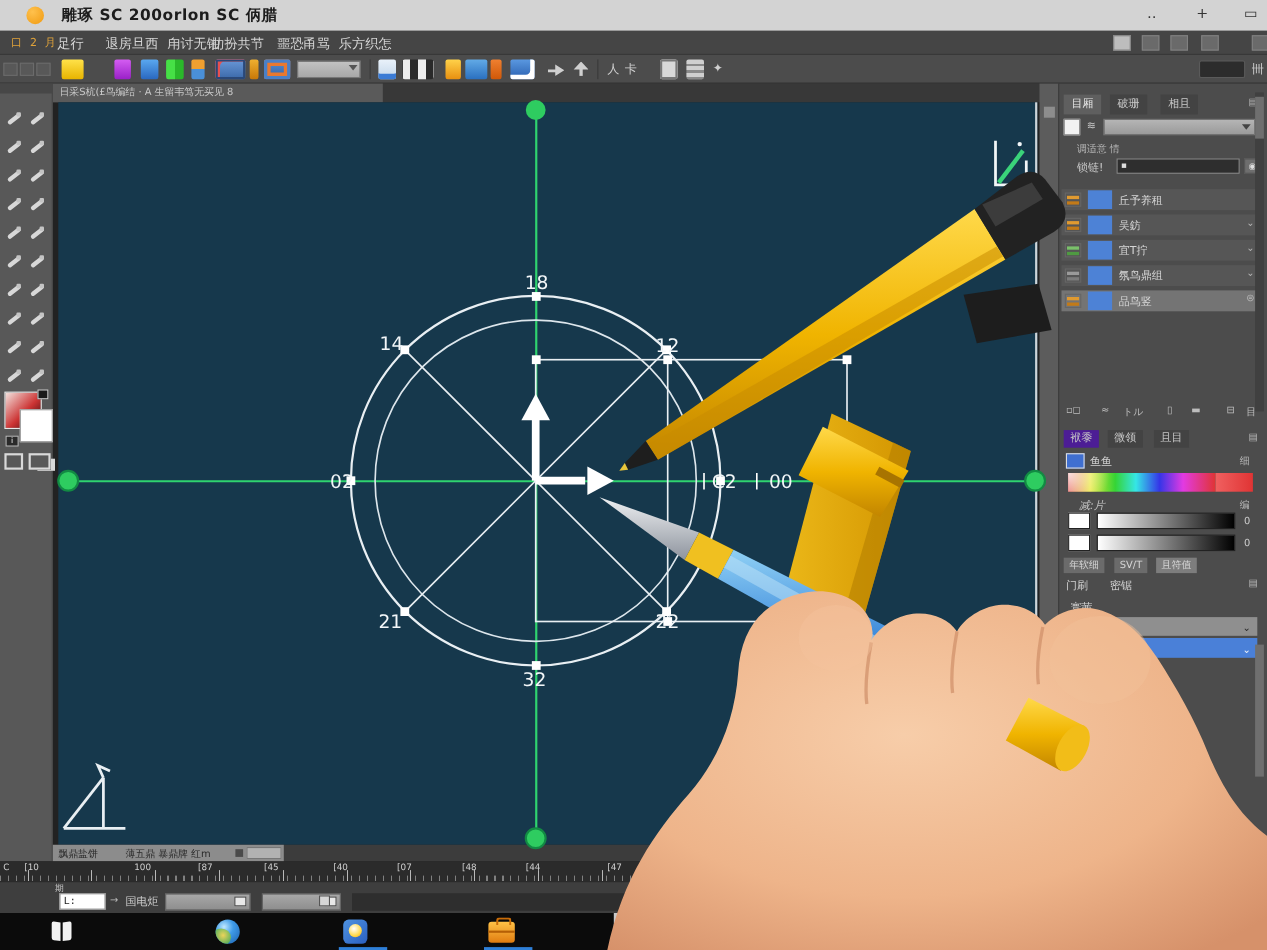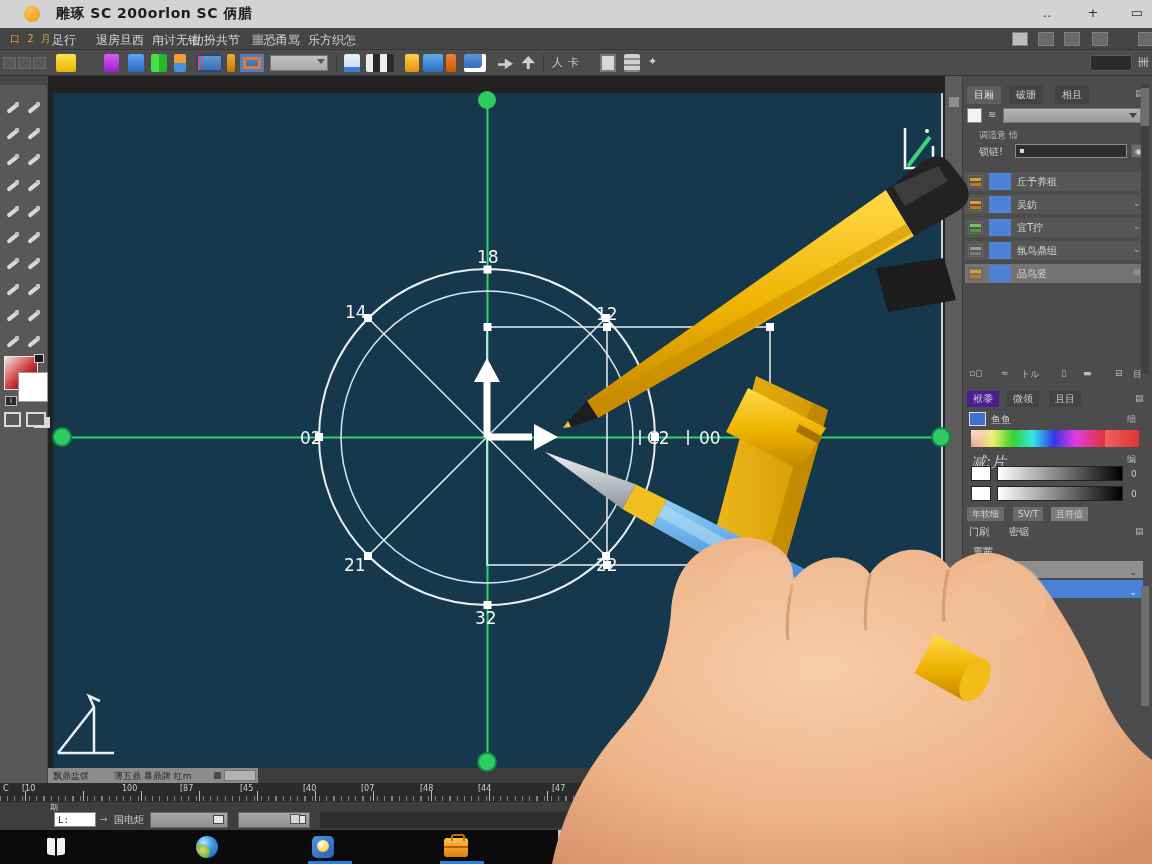--- a/index.html
+++ b/index.html
@@ -80,21 +80,21 @@
   .ctab { top:315px; height:16px; font-size:10px; line-height:16px; padding:0 6px; background:#434343; color:#c6c6c6; }
   .ctab.active { background:#4c1d95; }
   .sw-blue { left:6px; top:336px; width:17px; height:14px; background:#3f6fd0; border:1px solid #ddd; }
   .sw-label { left:28px; top:337px; font-size:10px; color:#d2d2d2; }
   .sw-right { left:164px; top:337px; font-size:9px; color:#b9b9b9; }
   .spectrum { left:8px; top:354px; width:134px; height:17px;
     background:linear-gradient(90deg,#e03434 0%,#e8e832 15%,#35d435 32%,#35e6e6 46%,#3535e8 62%,#e23ae2 78%,#e03434 100%); }
   .spectrum::after { content:""; position:absolute; inset:0; background:radial-gradient(circle at 0 0, rgba(255,255,255,.85), transparent 28%); }
   .spectrum-w { left:142px; top:354px; width:34px; height:17px;
     background:linear-gradient(90deg,#e03434,#fff 40%,#e03434); background:linear-gradient(90deg,#f06060,#e03434); }
-  .grad-label { left:8px; top:377px; font-size:15px; font-style:italic; color:#c4c4c4; }
+  .grad-label { left:18px; top:377px; font-size:10px; font-style:italic; color:#c4c4c4; }
   .grad-right { left:164px; top:377px; font-size:9px; color:#b9b9b9; }
   .grad-sw { width:20px; height:15px; background:#fff; border:1px solid #222; }
   .grad-bar { width:126px; height:15px; background:linear-gradient(90deg,#ffffff,#000000); border:1px solid #222; }
   .grad-val { font-size:9px; color:#cfcfcf; }
   .seg-tab { top:431px; height:14px; font-size:9px; line-height:14px; padding:0 5px; background:#6b6b6b; color:#d6d6d6; }
   .hdr-lbl { top:449px; font-size:10px; color:#d2d2d2; }
   .prop-label { left:10px; top:469px; font-size:10px; color:#d2d2d2; }
   .prop-gray { left:2px; top:485px; width:178px; height:17px; background:#8f8f8f; color:#2a2a2a; font-size:10px; line-height:17px; padding-left:12px; }
   .prop-blue { left:2px; top:504px; width:178px; height:18px; background:#4a80d8; color:#f2f2f2; font-size:10px; line-height:18px; padding-left:12px; }
   .chev-dark { position:absolute; right:6px; top:3px; font-size:9px; }
@@ -214,20 +214,23 @@
     <div class="tb-sep abs" style="left:543px"></div>
     <div class="tb-glyph abs" style="left:552px">人</div>
     <div class="tb-glyph abs" style="left:568px">卡</div>
     <div class="tb-ic abs" style="left:600px;width:16px;background:#d8d8d8;box-shadow:inset 0 0 0 2px #777"></div>
     <div class="tb-ic abs" style="left:624px;width:16px;background:repeating-linear-gradient(#cfcfcf 0 4px,#8a8a8a 4px 6px)"></div>
     <div class="tb-glyph abs" style="left:648px">✦</div>
     <div class="tb-btn-dark abs"></div>
     <div class="tb-glyph abs" style="left:1138px">卌</div>
   </div>
 
+  <div id="tabrow" class="abs">
+    <div class="doc-tab abs">日采S杭(£鸟编结 · A 生留韦笃无买见 8</div>
+  </div>
 
   <div id="toolbox" class="abs">
     <div class="toolbox-head abs"></div>
     <div class="tool" style="left:5px;top:24px"></div>
     <div class="tool" style="left:26px;top:24px"></div>
     <div class="tool" style="left:5px;top:50px"></div>
     <div class="tool" style="left:26px;top:50px"></div>
     <div class="tool" style="left:5px;top:76px"></div>
     <div class="tool" style="left:26px;top:76px"></div>
     <div class="tool" style="left:5px;top:102px"></div>

